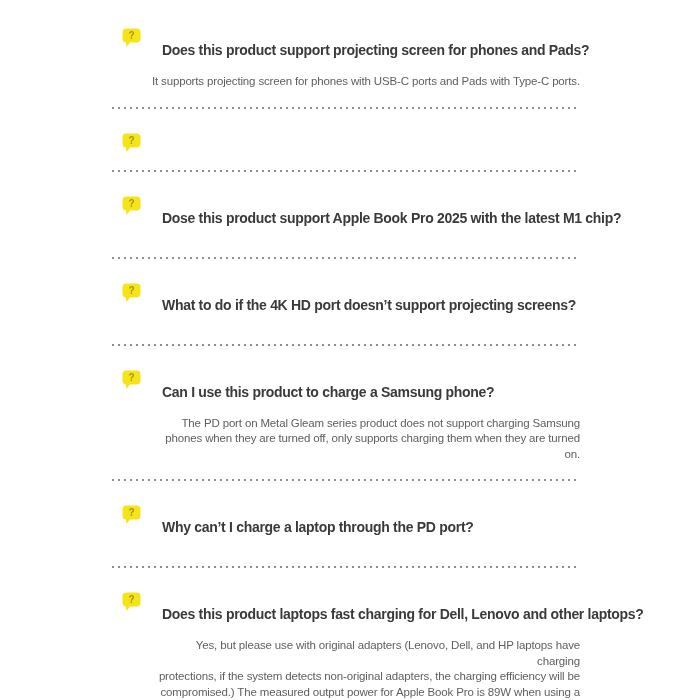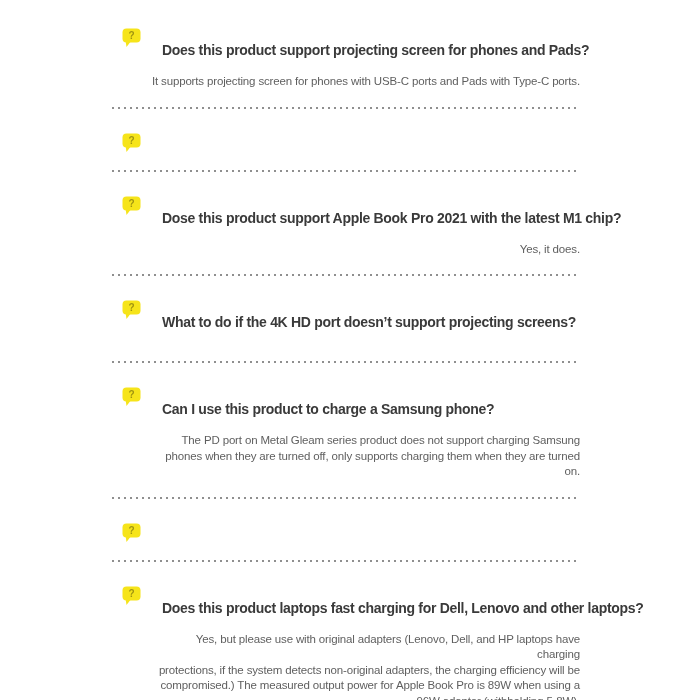--- a/index.html
+++ b/index.html
@@ -109,23 +109,22 @@
 
   <div class="faq-item">
     <div class="q-row">
       <span class="bubble-icon">
         <svg viewBox="0 0 19 20" xmlns="http://www.w3.org/2000/svg">
           <rect class="bubble-shape" x="0.5" y="0.5" width="18" height="14" rx="4"></rect>
           <polygon class="bubble-shape" points="3.5,12.5 9.5,12.5 4.5,19"></polygon>
           <text class="bubble-glyph" x="9.5" y="11" text-anchor="middle">?</text>
         </svg>
       </span>
-      <h3 class="question">Dose this product support Apple Book Pro 2021 with the latest M1 chip?</h3>
+      <h3 class="question">Dose this product support Apple Book Pro 2025 with the latest M1 chip?</h3>
     </div>
-    <p class="answer">Yes, it does.</p>
   </div>
   <div class="separator"></div>
 
   <div class="faq-item">
     <div class="q-row">
       <span class="bubble-icon">
         <svg viewBox="0 0 19 20" xmlns="http://www.w3.org/2000/svg">
           <rect class="bubble-shape" x="0.5" y="0.5" width="18" height="14" rx="4"></rect>
           <polygon class="bubble-shape" points="3.5,12.5 9.5,12.5 4.5,19"></polygon>
           <text class="bubble-glyph" x="9.5" y="11" text-anchor="middle">?</text>
@@ -154,20 +153,21 @@
 
   <div class="faq-item">
     <div class="q-row">
       <span class="bubble-icon">
         <svg viewBox="0 0 19 20" xmlns="http://www.w3.org/2000/svg">
           <rect class="bubble-shape" x="0.5" y="0.5" width="18" height="14" rx="4"></rect>
           <polygon class="bubble-shape" points="3.5,12.5 9.5,12.5 4.5,19"></polygon>
           <text class="bubble-glyph" x="9.5" y="11" text-anchor="middle">?</text>
         </svg>
       </span>
+      <h3 class="question">Why can’t I charge a laptop through the PD port?</h3>
     </div>
   </div>
   <div class="separator"></div>
 
   <div class="faq-item">
     <div class="q-row">
       <span class="bubble-icon">
         <svg viewBox="0 0 19 20" xmlns="http://www.w3.org/2000/svg">
           <rect class="bubble-shape" x="0.5" y="0.5" width="18" height="14" rx="4"></rect>
           <polygon class="bubble-shape" points="3.5,12.5 9.5,12.5 4.5,19"></polygon>

